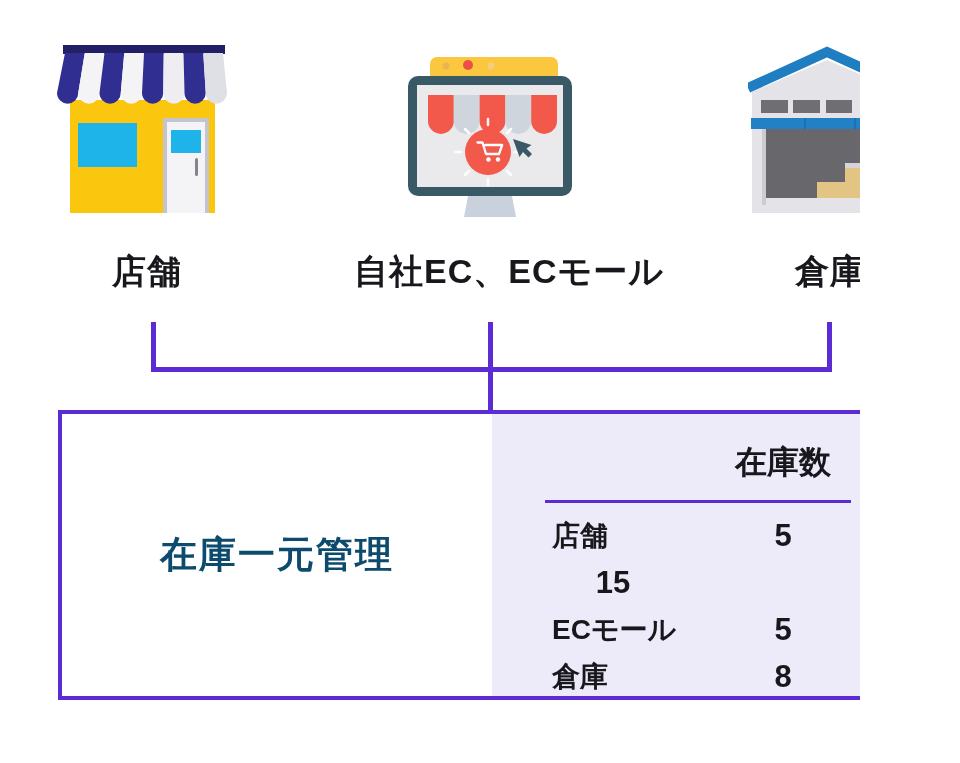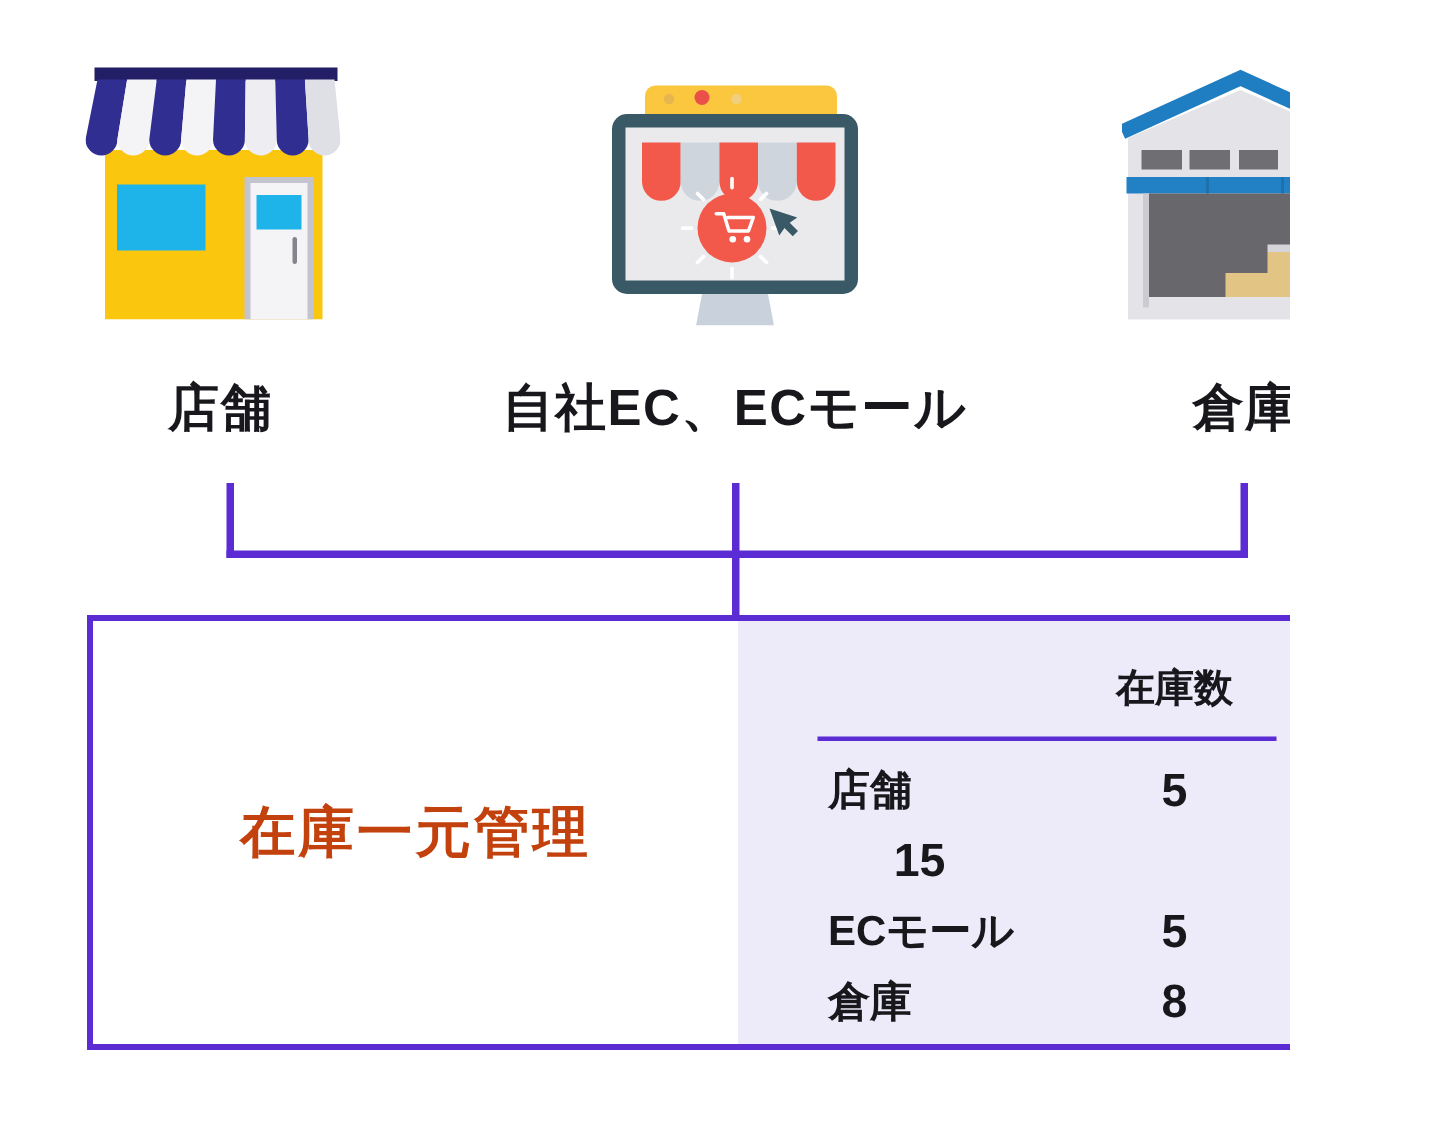--- a/index.html
+++ b/index.html
@@ -22,30 +22,30 @@
 
   
   .mgmt-box {
     position:absolute; left:58px; top:410px; width:842px; height:290px;
     border:4px solid #5B2BD3; background:#ffffff; display:flex;
   }
   .mgmt-left {
     width:430px; display:flex; align-items:center; justify-content:center;
   }
   .mgmt-title {
-    font-size:37px; font-weight:700; color:#c2410c; letter-spacing:2px; white-space:nowrap;
+    font-size:37px; font-weight:700; color:#0c4a6e; letter-spacing:2px; white-space:nowrap;
   }
   .mgmt-right {
     flex:1; background:#EDEAF9; padding:27px 45px 0 53px;
   }
   .inv-header {
     display:flex; justify-content:flex-end;
     padding-bottom:15px; border-bottom:3px solid #5B2BD3;
   }
-  .inv-header .col-value { font-size:26px; font-weight:700; color:#17171c; }
+  .inv-header .col-value { font-size:32px; font-weight:700; color:#17171c; }
   .col-value { width:136px; text-align:center; }
   .inv-rows { margin-top:9px; }
   .inv-row { display:flex; align-items:center; height:47px; }
   .col-label { flex:1; padding-left:7px; font-size:28px; font-weight:600; color:#17171c; white-space:nowrap; }
   .inv-row .col-value { font-size:31px; font-weight:600; color:#17171c; }
 </style>
 </head>
 <body>
 
 <div class="canvas">
@@ -121,21 +121,21 @@
       <g>
         <rect x="113" y="104" width="22" height="14" fill="#E2C584"></rect>
         <rect x="97" y="118" width="38" height="5" fill="#D4D4D9"></rect>
         <rect x="97" y="123" width="38" height="14" fill="#E2C584"></rect>
         <rect x="69" y="137" width="66" height="16" fill="#E2C584"></rect>
       </g>
     </svg>
   </div>
 
   <div class="src-label" style="left:147px;">店舗</div>
-  <div class="src-label" style="left:490px;">自社EC、ECモール</div>
+  <div class="src-label" style="left:509px;">自社EC、ECモール</div>
   <div class="src-label" style="left:830px;">倉庫</div>
 
   <div class="line stub-left"></div>
   <div class="line stub-center"></div>
   <div class="line stub-right"></div>
   <div class="line bracket-h"></div>
 
   <div class="mgmt-box">
     <div class="mgmt-left">
       <div class="mgmt-title">在庫一元管理</div>

